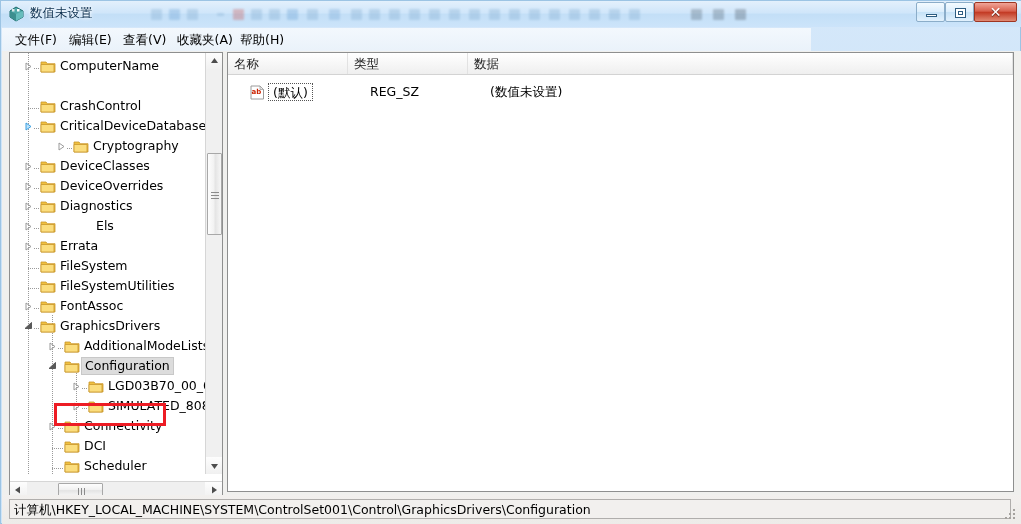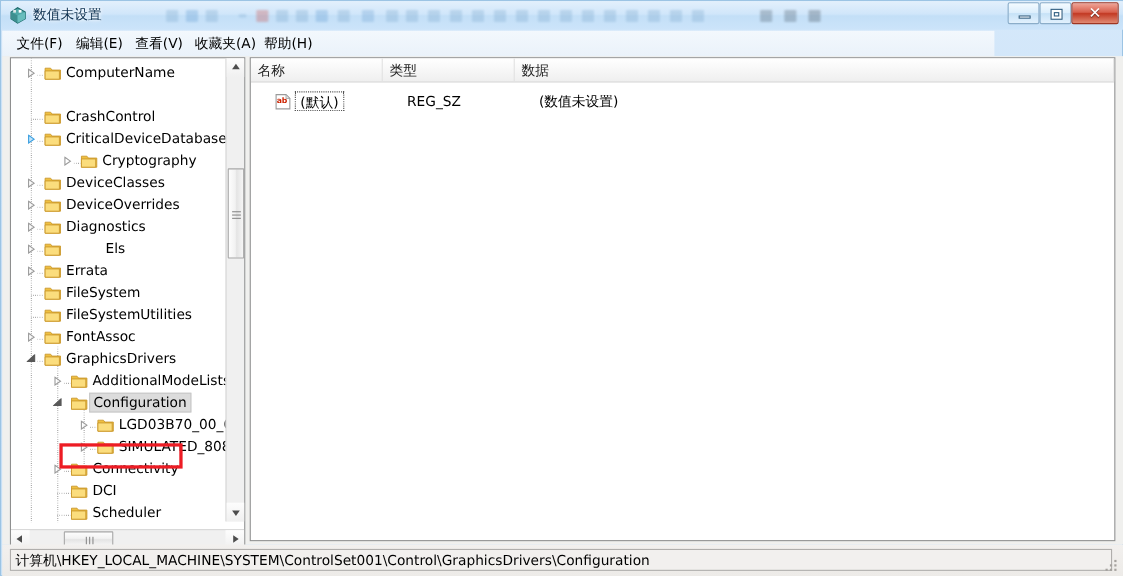--- a/index.html
+++ b/index.html
@@ -70,21 +70,21 @@
     border: 1px solid #2e5d81;
   }
   .glyph-close {
     position: absolute; left: 0; top: 0; width: 41px; height: 18px;
     color: #fff; font-size: 14px; font-weight: bold; line-height: 18px;
     text-align: center; text-shadow: 0 1px 1px rgba(0,0,0,.55);
   }
 
   
   #menubar {
-    position: absolute; left: 1px; top: 27px; width: 902px; height: 23px;
+    position: absolute; left: 1px; top: 27px; width: 809px; height: 23px;
     background: linear-gradient(to bottom,#f3f8fd 0%,#eaf2fa 100%);
   }
   .menu-item {
     position: absolute; top: 3px; height: 18px;
     font-size: 12.5px; color: #000; line-height: 18px;
     padding: 0 5px; white-space: nowrap;
   }
 
   
   #client {

